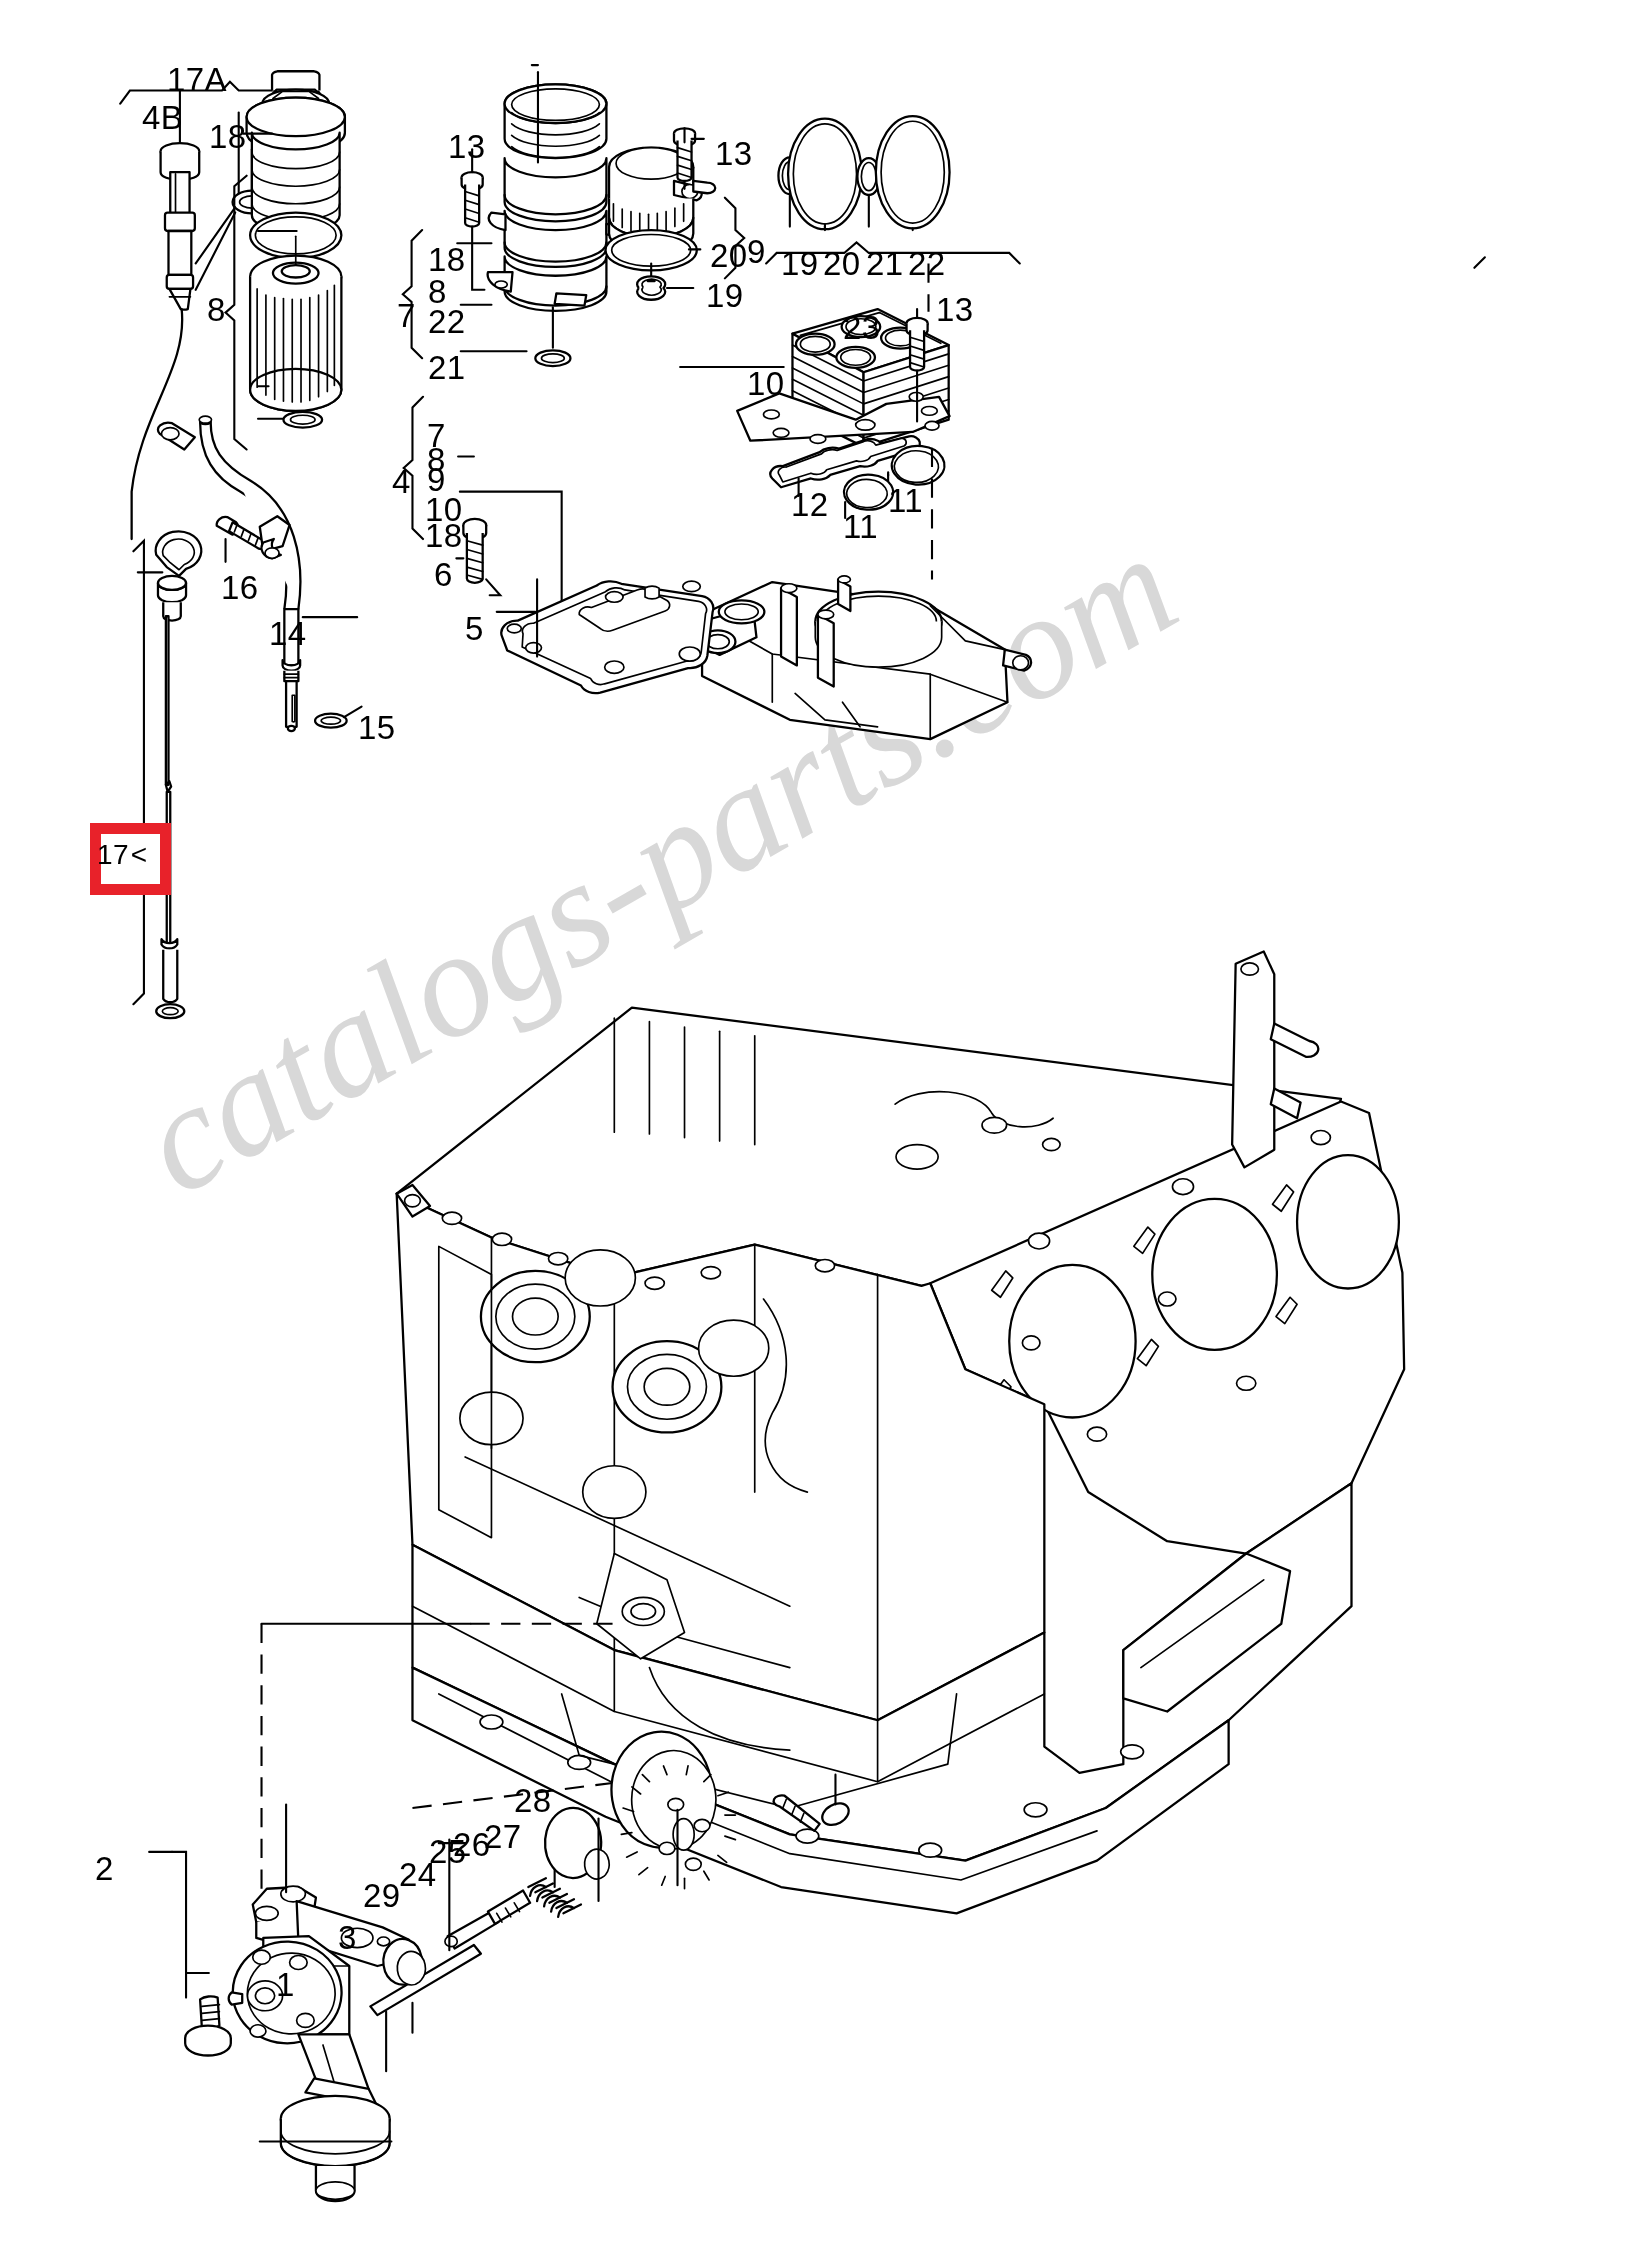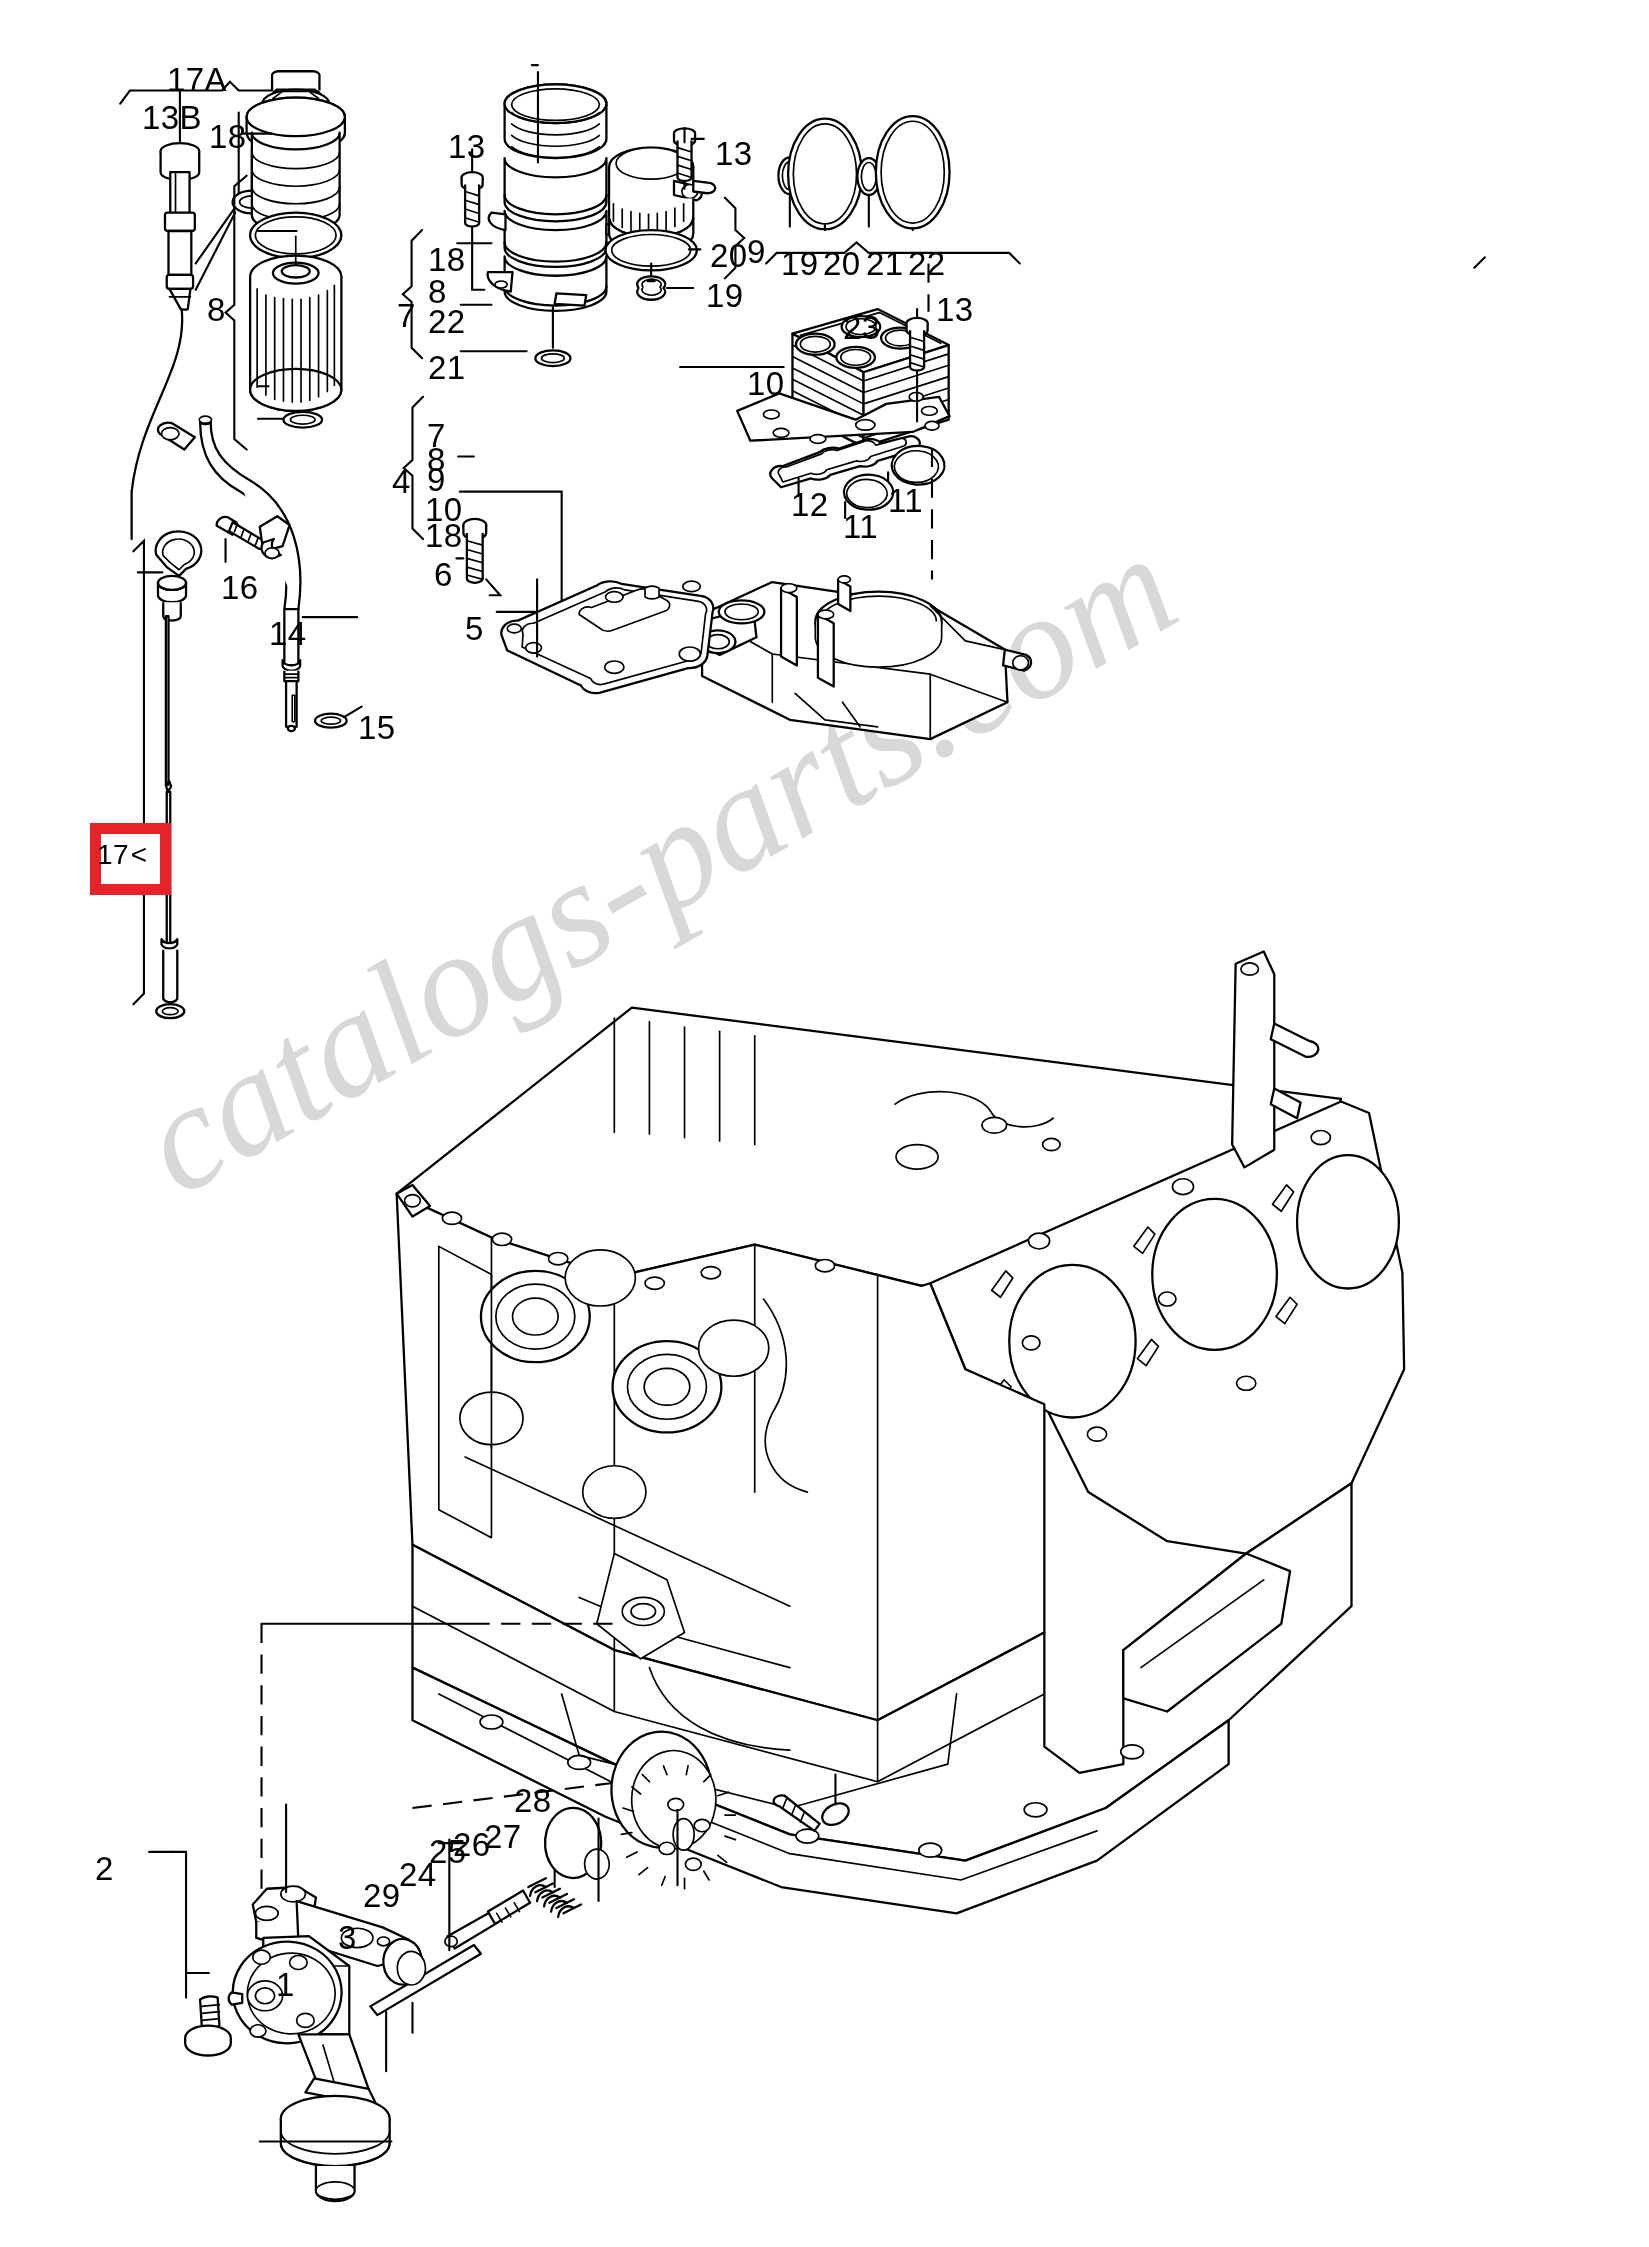--- a/index.html
+++ b/index.html
@@ -731,21 +731,21 @@
     </g>
 
   </svg>
 
   <div id="hl" style="left:90px;top:823px;width:81px;height:72px;"></div>
   <div class="lbl" style="left:97px;top:841px;font-size:28px;">
     <span>17</span><span style="margin-left:1.8px;">&lt;</span>
   </div>
 
   <div class="lbl" style="left:130px;top:63px;margin-left:37px;">17A</div>
-  <div class="lbl" style="left:142px;top:101px;">13B</div>
+  <div class="lbl" style="left:142px;top:101px;">4B</div>
   <div class="lbl" style="left:209px;top:120px;">18</div>
   <div class="lbl" style="left:207px;top:293px;">8</div>
   <div class="lbl" style="left:448px;top:130px;">13</div>
   <div class="lbl" style="left:715px;top:137px;">13</div>
   <div class="lbl" style="left:428px;top:243px;">18</div>
   <div class="lbl" style="left:428px;top:275px;">8</div>
   <div class="lbl" style="left:397px;top:299px;">7</div>
   <div class="lbl" style="left:428px;top:305px;">22</div>
   <div class="lbl" style="left:428px;top:351px;">21</div>
   <div class="lbl" style="left:710px;top:239px;">20</div>

